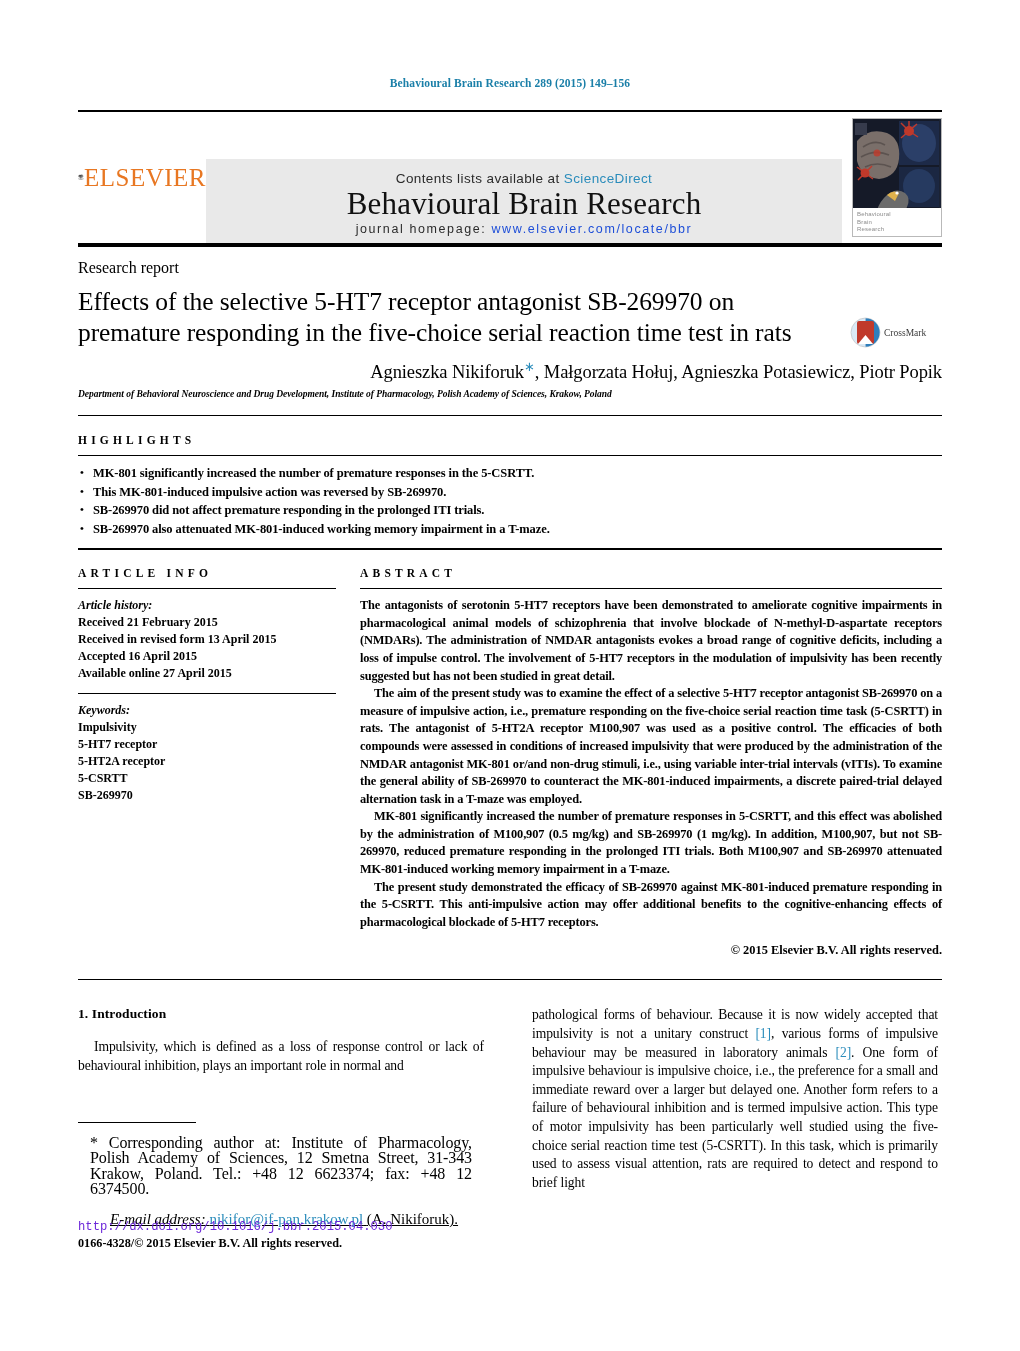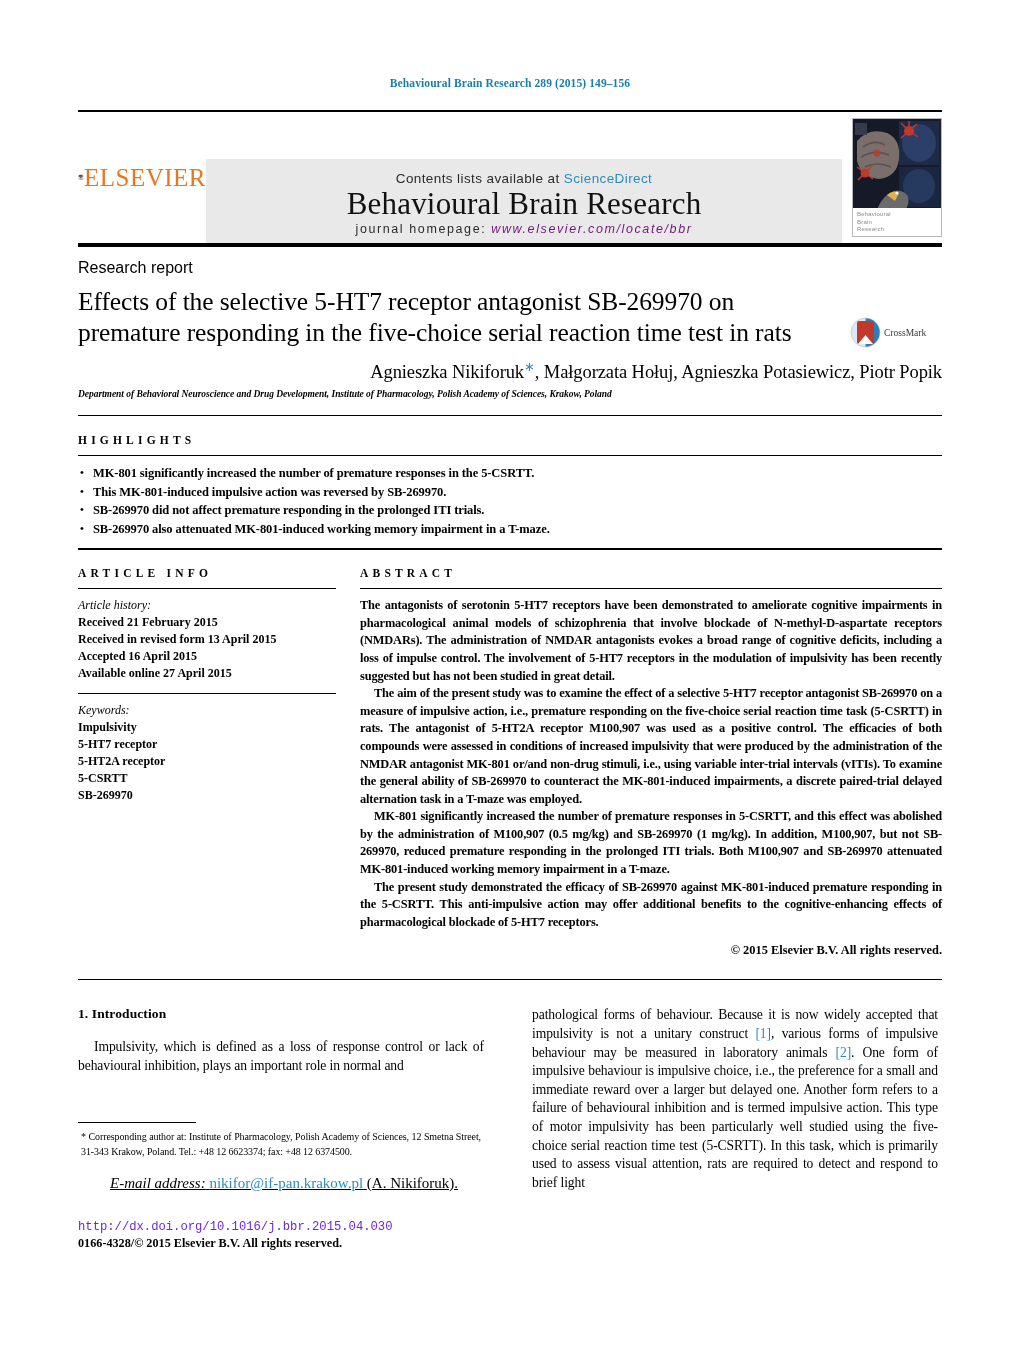--- a/index.html
+++ b/index.html
@@ -87,21 +87,21 @@
     font-size: 31px;
     color: #111;
     letter-spacing: 0.2px;
   }
   .homepage-line {
     font-family: "Liberation Sans", sans-serif;
     font-size: 12.5px;
     letter-spacing: 1.6px;
     color: #2b2b2b;
   }
-  .homepage-line .hp-link { color: #701a75; font-style: italic; }
+  .homepage-line .hp-link { color: #1d4ed8; }
   .masthead-cover {
     width: 100px;
     flex: 0 0 100px;
     display: flex;
     align-items: center;
     justify-content: flex-end;
   }
   .cover-thumb {
     width: 88px;
     height: 117px;
@@ -123,21 +123,21 @@
     box-sizing: border-box;
     letter-spacing: 0.2px;
   }
 
   
   .head-band {
     border-top: 4px solid #000;
     margin-top: 0;
   }
   .section-kicker {
-    font-family: Liberation Sans, sans-serif;
+    font-family: Liberation Serif, serif;
     font-size: 16px;
     margin-top: 12px;
     color: #000;
   }
   .title-row {
     display: flex;
     align-items: flex-end;
     margin-top: 9px;
   }
   .article-title {
@@ -245,21 +245,21 @@
     letter-spacing: 4.2px;
     margin-bottom: 9px;
   }
   .col-rule {
     border-top: 1.6px solid #000;
     margin-bottom: 8px;
   }
   .info-label {
     font-family: "Liberation Serif", serif;
     font-style: italic;
-    font-weight: normal;
+    font-weight: bold;
     font-size: 12px;
     line-height: 17px;
   }
   .info-line {
     font-family: "Liberation Serif", serif;
     font-weight: bold;
     font-size: 12px;
     line-height: 17px;
   }
   .info-rule2 {
@@ -326,24 +326,24 @@
     top: 1122px;
     width: 406px;
   }
   .foot-rule {
     border-top: 1.3px solid #000;
     width: 118px;
     margin-bottom: 6px;
   }
   .foot-p {
     font-family: "Liberation Serif", serif;
-    font-size: 10px;
+    font-size: 16px;
     line-height: 15.3px;
     text-align: justify;
-    margin: 3px;
+    margin: 12px;
     letter-spacing: -0.1px;
   }
   .foot-email {
     font-family: "Liberation Serif", serif;
     font-size: 15px;
     line-height: 15.3px;
     margin: 16px;
     text-indent: 16px;
     text-decoration: underline;
   }

